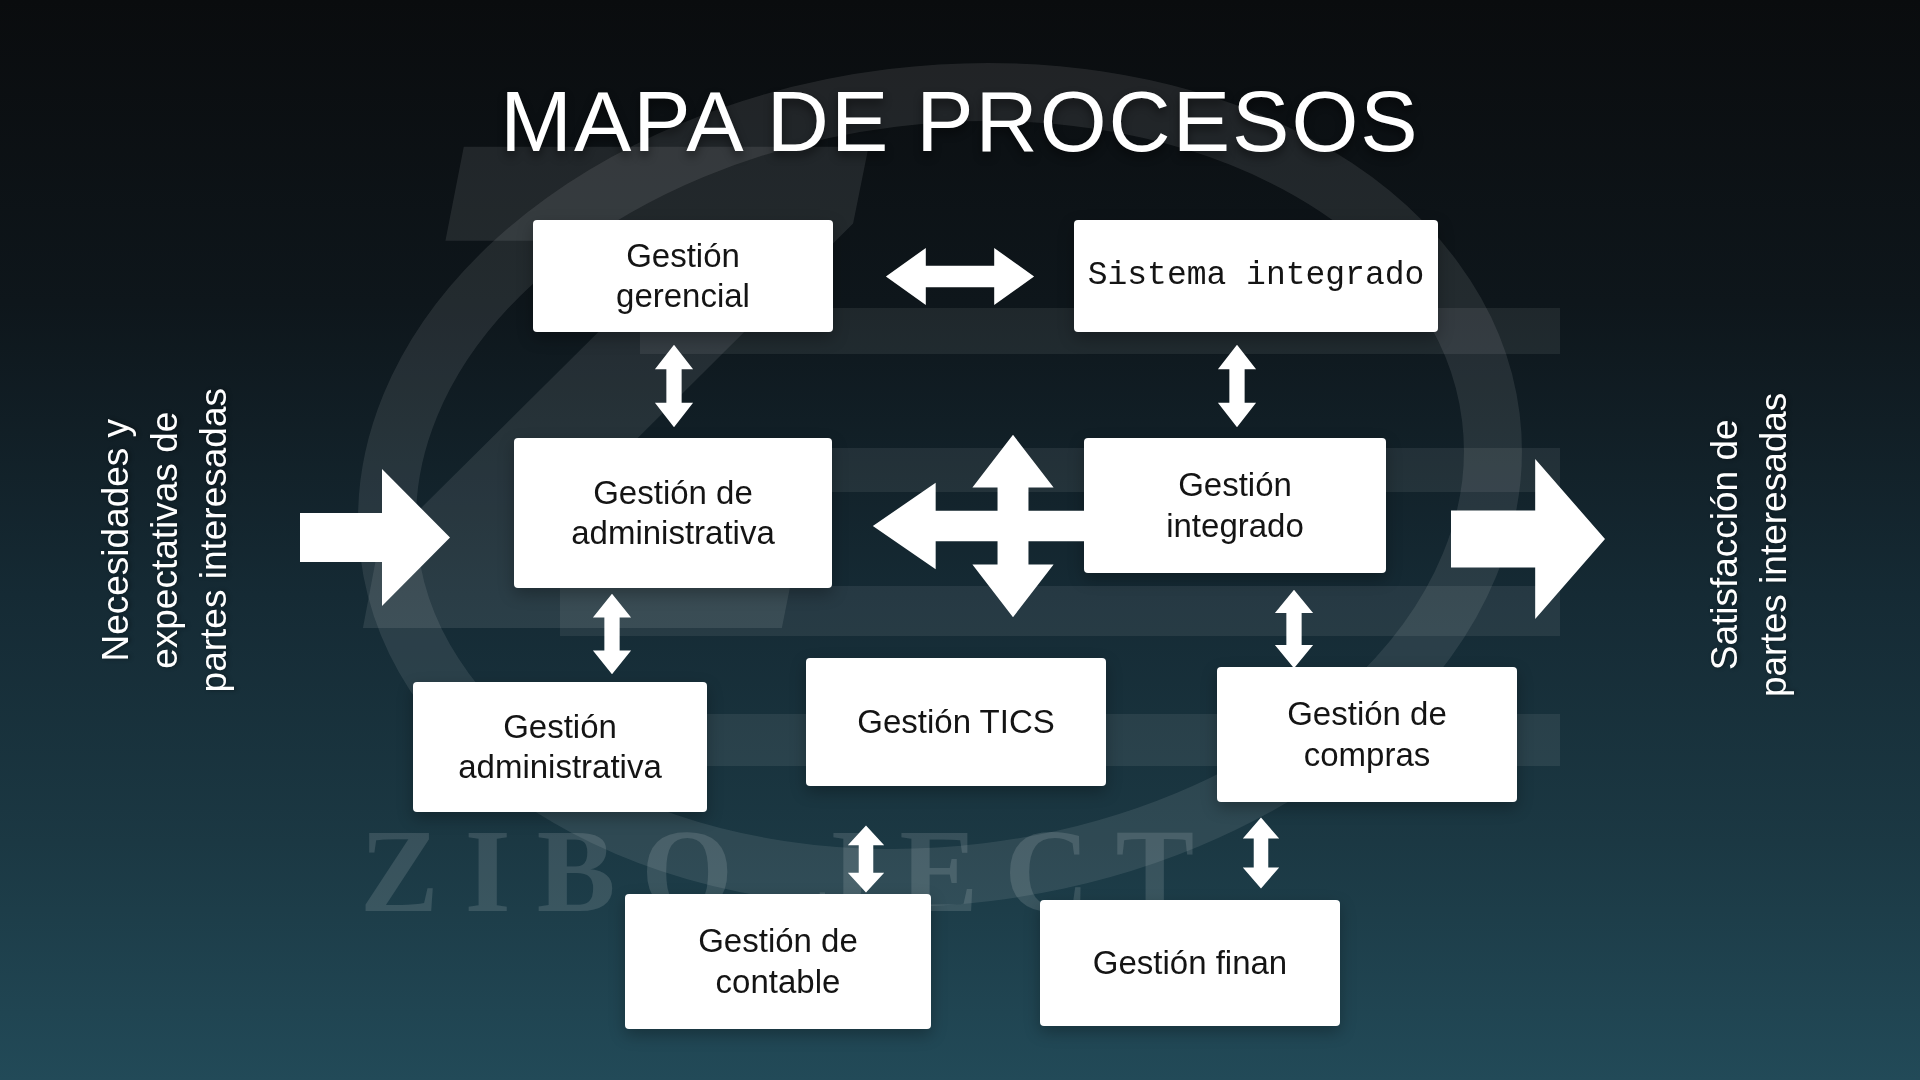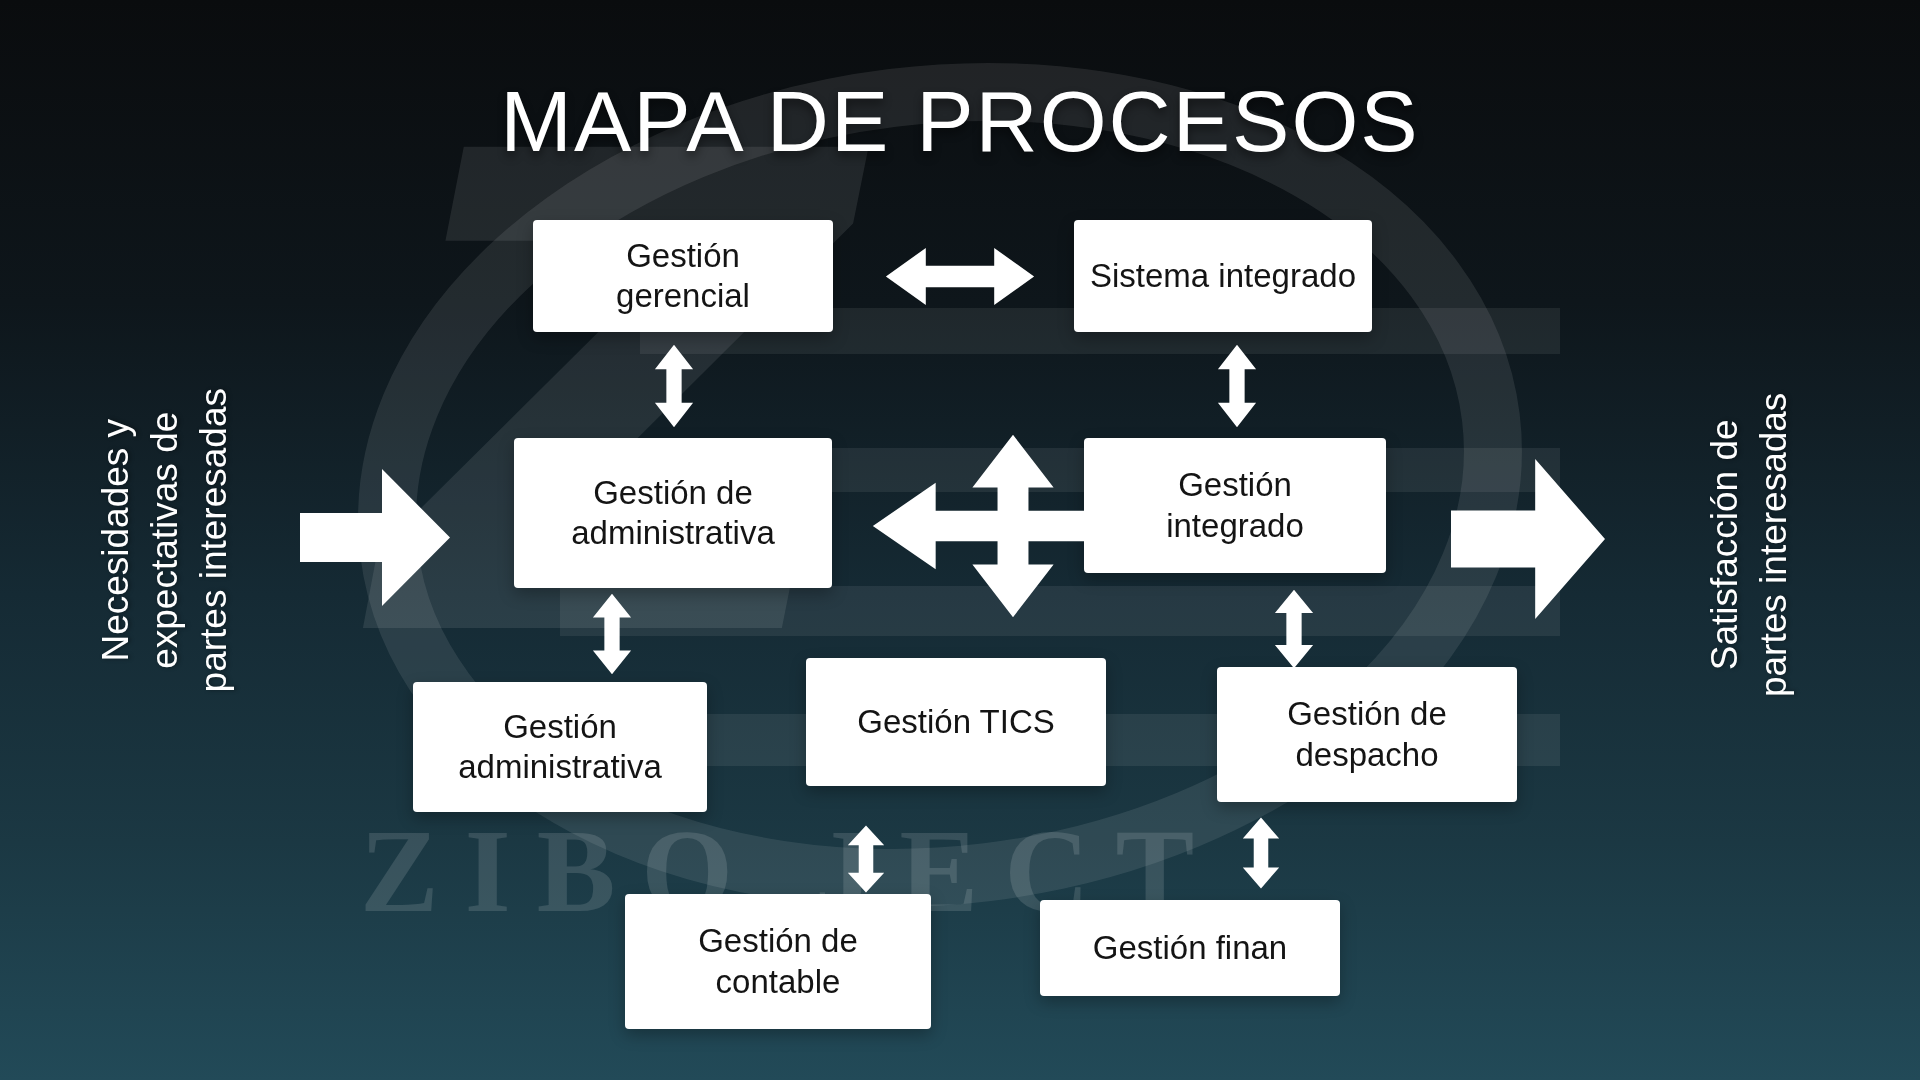--- a/index.html
+++ b/index.html
@@ -78,21 +78,21 @@
     </div>
   </div>
 
   <div class="pbox" style="left:533px;top:220px;width:300px;height:112px;">
     <div>
         <span>Gestión</span>
         <span>gerencial</span>
       </div>
   </div>
 
-  <div class="pbox" style="left:1074px;top:220px;width:298px;height:112px;">
+  <div class="pbox" style="left:1074px;top:220px;width:364px;height:112px;font-family:Liberation Mono, monospace;">
     <div>
         <span>Sistema integrado</span>
       </div>
   </div>
 
   <div class="pbox" style="left:514px;top:438px;width:318px;height:150px;">
     <div>
         <span>Gestión de</span>
         <span>administrativa</span>
       </div>
@@ -114,32 +114,32 @@
 
   <div class="pbox" style="left:806px;top:658px;width:300px;height:128px;">
     <div>
         <span>Gestión TICS</span>
       </div>
   </div>
 
   <div class="pbox" style="left:1217px;top:667px;width:300px;height:135px;">
     <div>
         <span>Gestión de</span>
-        <span>despacho</span>
+        <span>compras</span>
       </div>
   </div>
 
   <div class="pbox" style="left:625px;top:894px;width:306px;height:135px;">
     <div>
         <span>Gestión de</span>
         <span>contable</span>
       </div>
   </div>
 
-  <div class="pbox" style="left:1040px;top:900px;width:300px;height:96px;">
+  <div class="pbox" style="left:1040px;top:900px;width:300px;height:126px;">
     <div>
         <span>Gestión finan</span>
       </div>
   </div>
 
   <div class="arrow" style="left:884px;top:246px;width:152px;height:61px;">
     <svg viewBox="0 0 160 62" preserveAspectRatio="none">
       <polygon points="2,31 44,2 44,20 116,20 116,2 158,31 116,60 116,42 44,42 44,60"></polygon>
     </svg>
   </div>

